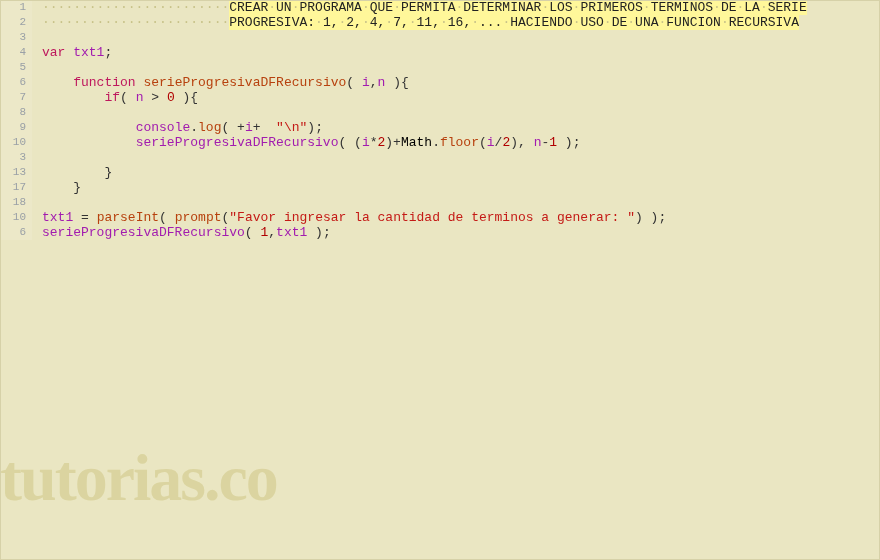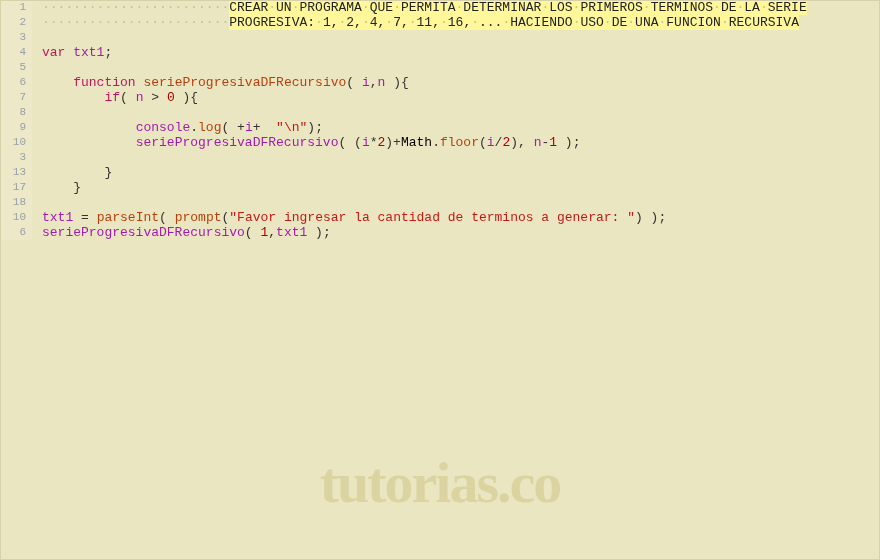--- a/index.html
+++ b/index.html
@@ -51,23 +51,22 @@
   .num { color: #b00000; }
   .obj { color: #000000; margin-top: 34px; }
   .punc { color: #333; }
   .ident { color: #a21caf; }
   .ws-dot { color: #c8c289; }
   .watermark {
     position: absolute;
     bottom: 44px;
     left: 0;
     width: 100%;
-    text-align: center;
     font-family: Georgia, serif;
-    font-size: 58px;
+    font-size: 66px;
     font-weight: bold;
     color: #d9d29b;
     opacity: 0.85;
     pointer-events: none;
     letter-spacing: -2px;
   }
   .border {
     position: absolute;
     top:0;left:0;right:0;bottom:0;
     border: 1px solid #d6d1a8;

